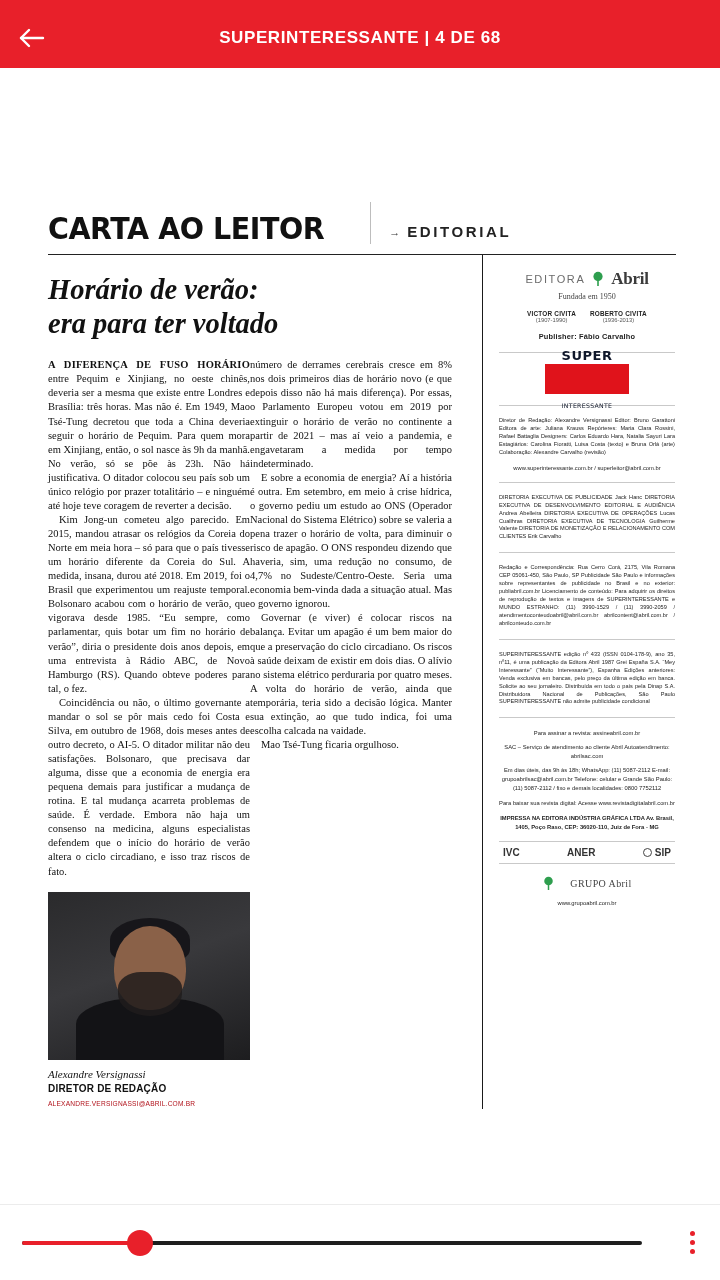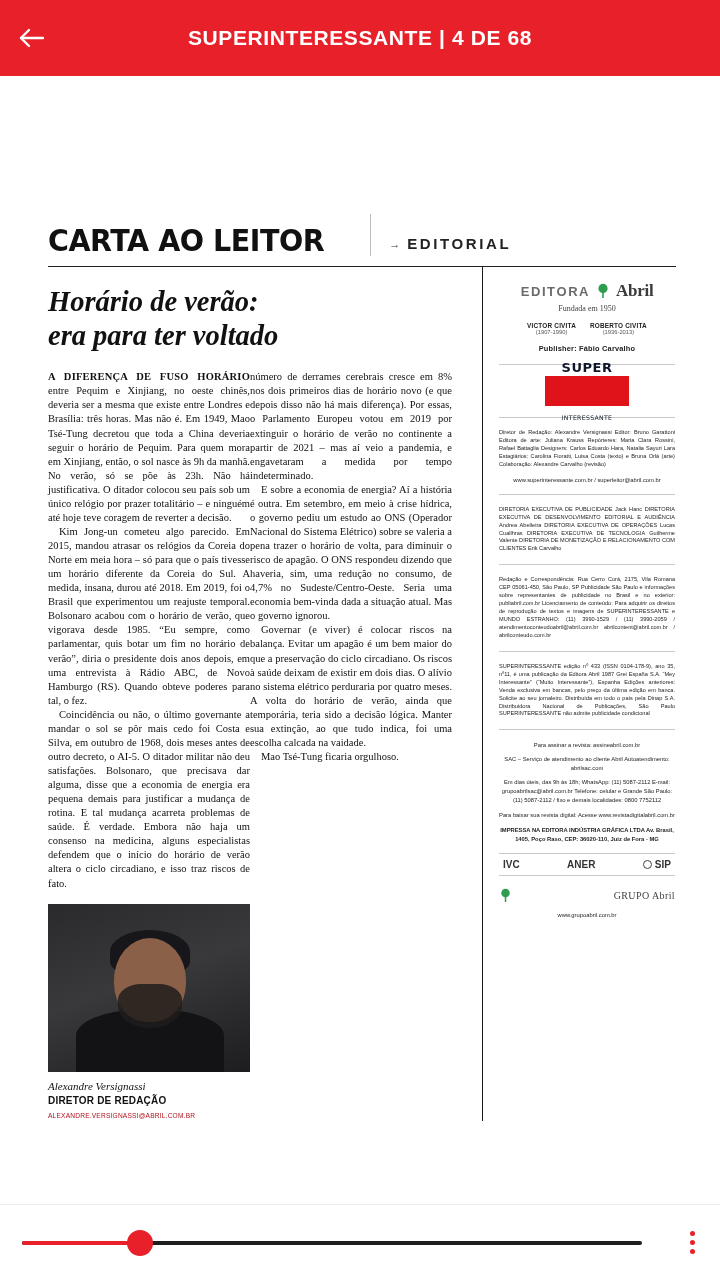--- a/index.html
+++ b/index.html
@@ -26,31 +26,31 @@
   .back-btn {
     width: 64px; height: 76px;
     display: flex; align-items: center; justify-content: center;
     cursor: pointer;
   }
   .back-arrow { display: block; }
   .topbar-title {
     flex: 1;
     text-align: center;
     color: #ffffff;
-    font-size: 21px;
+    font-size: 17px;
     font-weight: bold;
     letter-spacing: 0.6px;
     padding-right: 64px;
     font-family: "Liberation Sans", sans-serif;
   }
 
   
   .page {
     position: absolute;
-    top: 80px; left: 0;
+    top: 68px; left: 0;
     width: 720px; height: 1128px;
     background: #ffffff;
     overflow: hidden;
   }
   .page-inner {
     position: absolute;
     left: 48px; top: 130px;
     width: 628px;
   }
 
@@ -202,21 +202,21 @@
   
   .rail-logo {
     text-align: center;
     margin-bottom: 4px;
   }
   .rail-logo .editora-row {
     display: flex; align-items: center; justify-content: center; gap: 6px;
   }
   .editora-word {
     font-family: "Liberation Sans", sans-serif;
-    font-size: 13px; letter-spacing: 1.6px; color: #6b6b6b; font-weight: bold;
+    font-size: 11px; letter-spacing: 1.6px; color: #6b6b6b; font-weight: normal;
   }
   .abril-word {
     font-family: "Liberation Serif", serif;
     font-size: 17px; font-weight: bold; color: #3b3b3b; letter-spacing: -.3px;
   }
   .tree-icon { display:block; }
   .rail-founded {
     font-family: "Liberation Serif", serif;
     font-size: 8px; color: #444; margin-top: 3px;
   }
@@ -287,21 +287,21 @@
   .badge {
     font-family: "Liberation Sans", sans-serif;
     font-size: 10px; font-weight: bold; color: #333;
     display: flex; align-items: center; gap: 3px;
   }
   .badge .dot-g {
     width: 9px; height: 9px; border-radius: 50%;
     border: 1.4px solid #444; display:inline-block;
   }
   .grupo-abril {
-    display: flex; align-items: center; justify-content: space-between; gap: 15px;
+    display: flex; align-items: center; justify-content: center; gap: 15px;
     margin-top: 12px;
   }
   .grupo-word { font-family: "Liberation Serif", serif; font-size: 10px; color: #444; letter-spacing: .4px; }
   .grupo-url {
     text-align: center; font-size: 5.8px; color: #1d1d1d; margin-top: 9px;
   }
 
   
   .bottombar {
     position: absolute;

